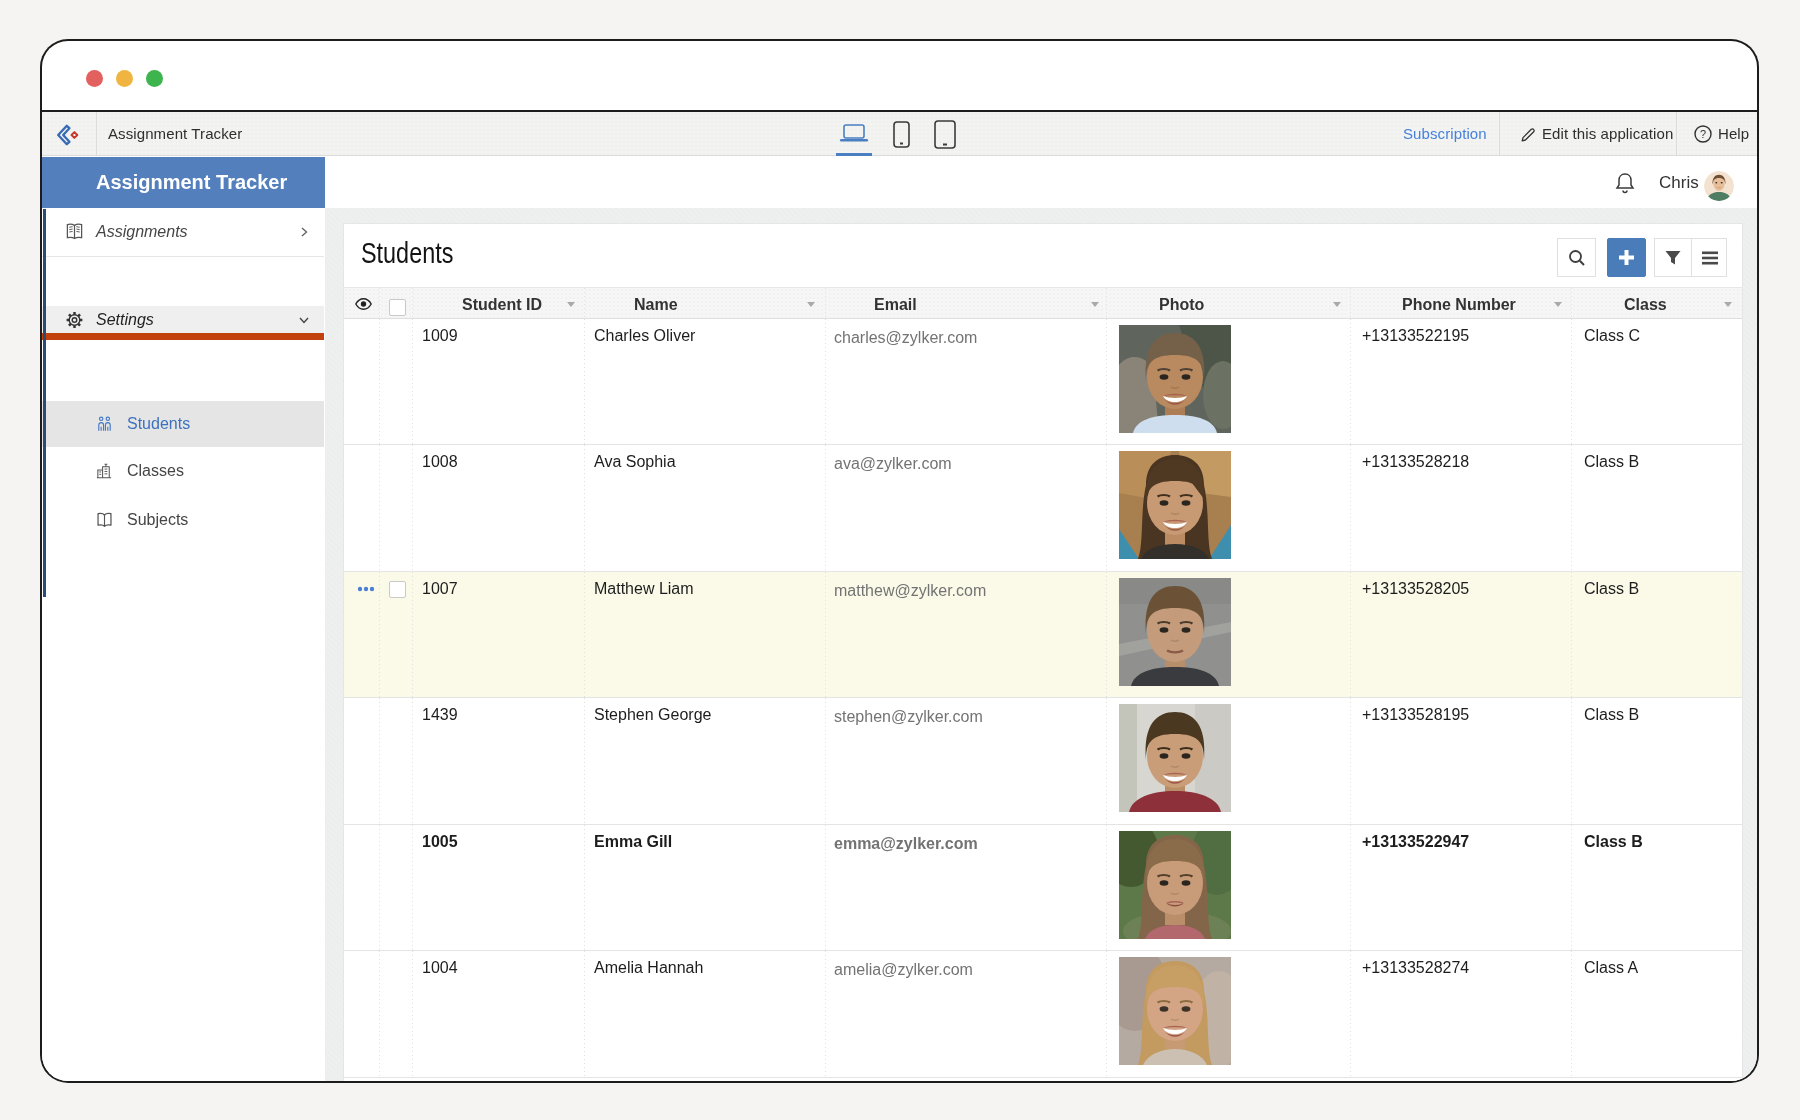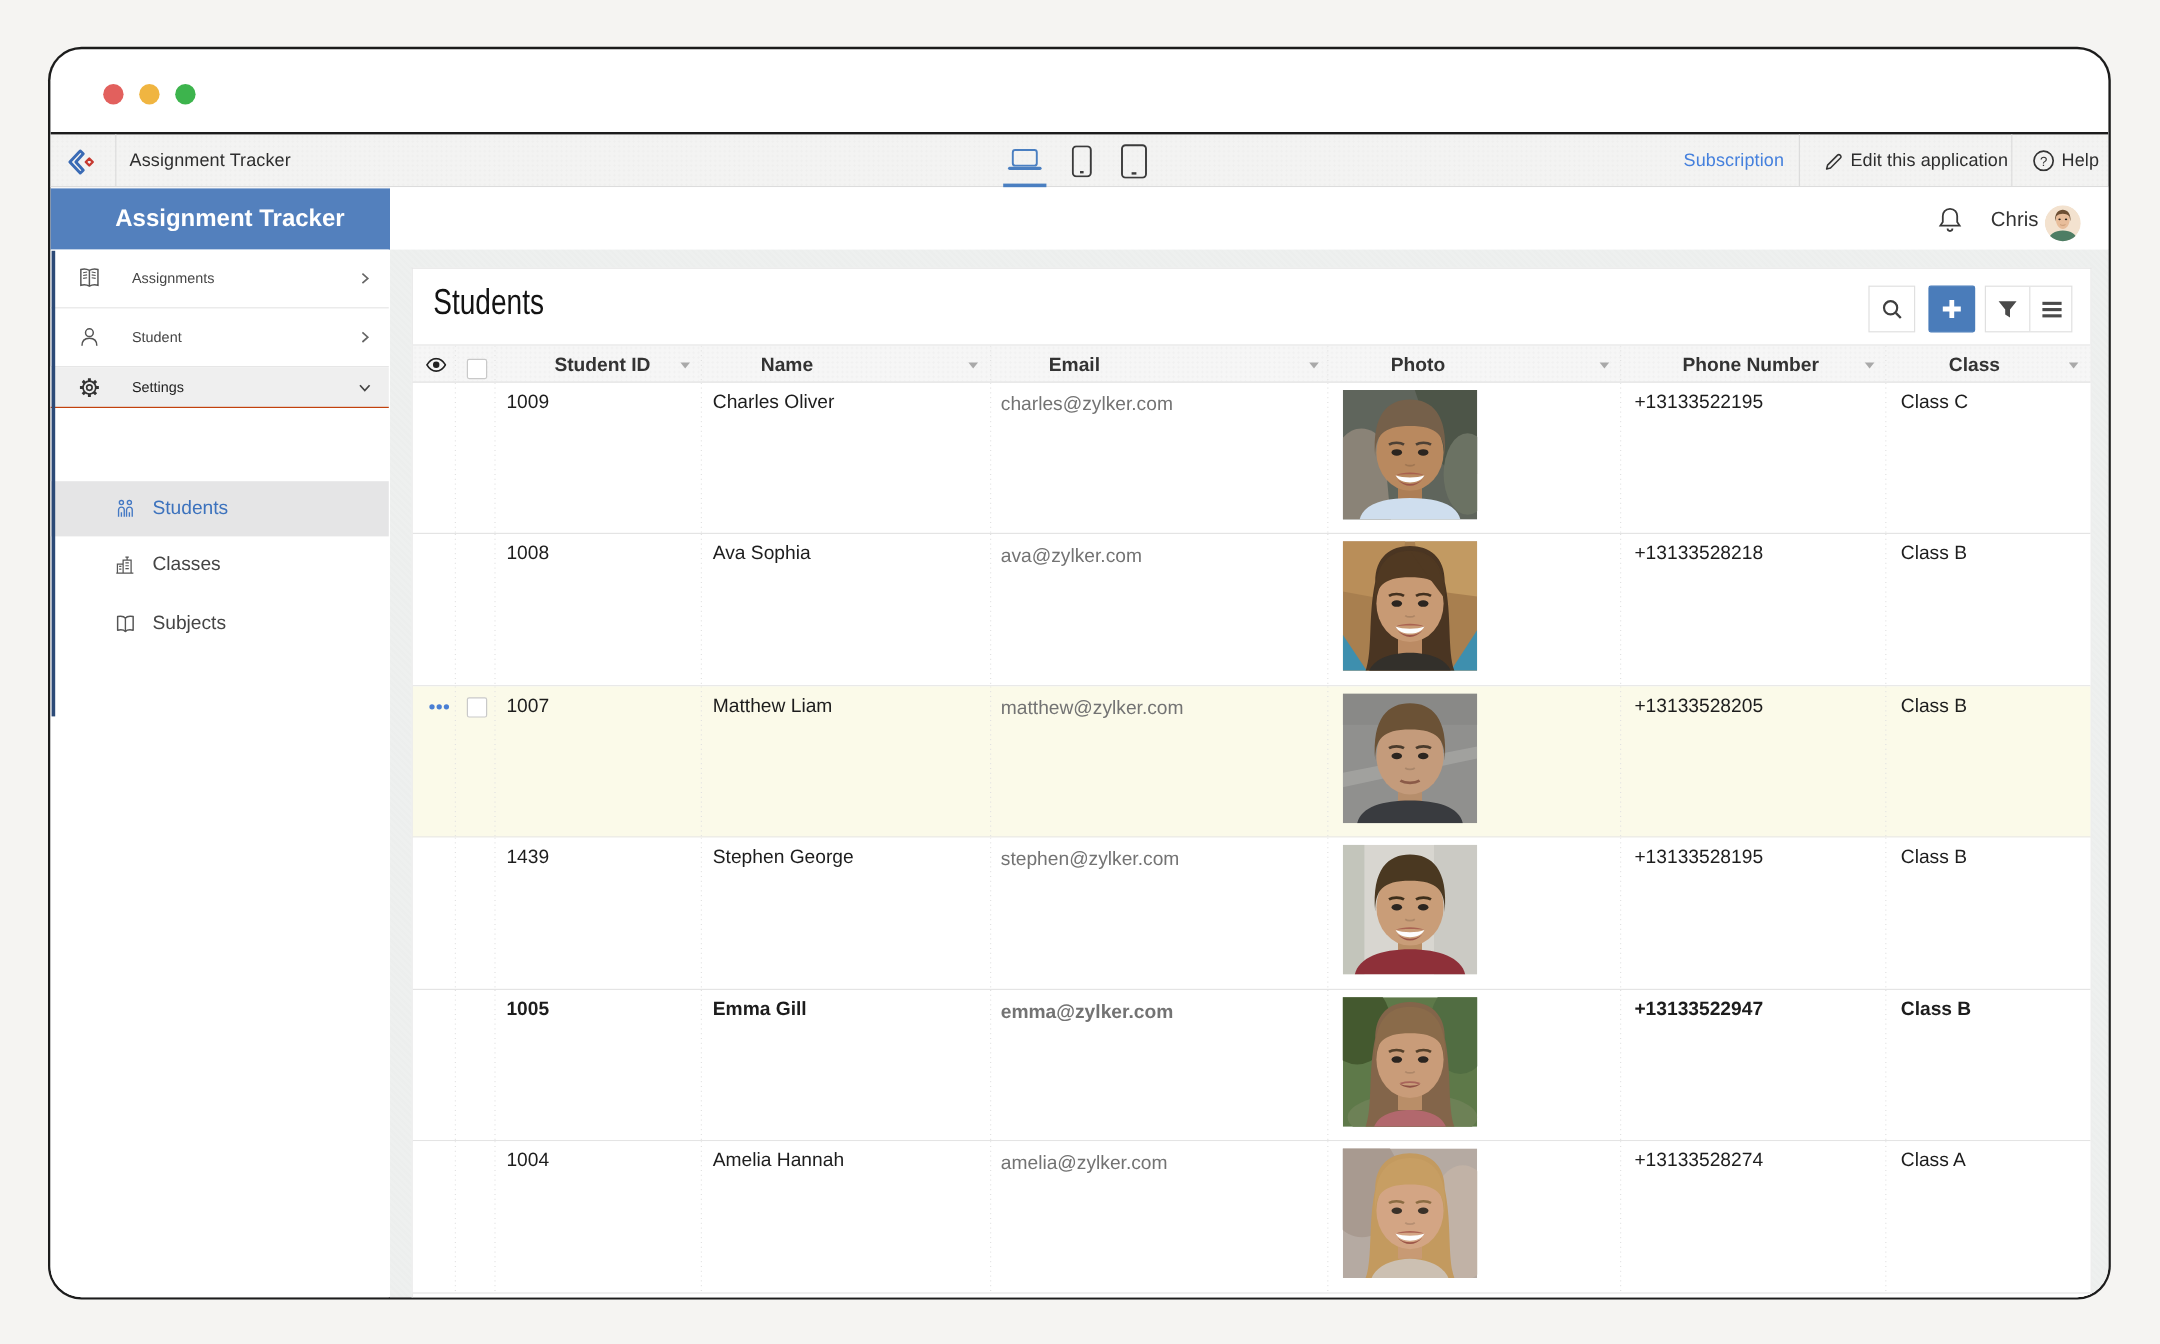--- a/index.html
+++ b/index.html
@@ -11,21 +11,21 @@
 
 #appbar { position:absolute; left:0; top:69px; width:100%; height:46px; background:#f3f3f2; background-image:radial-gradient(rgba(0,0,0,0.017) 1px, rgba(0,0,0,0) 1px); background-size:4px 4px; border-top:2px solid #1d1d1d; border-bottom:1px solid #dcdcdc; }
 #appbar .vdiv { position:absolute; top:0; width:1px; height:100%; background:#dcdcdc; }
 .appname { position:absolute; left:66px; top:13px; font-size:15px; color:#2e2e2e; letter-spacing:0.1px; }
 .hblue { color:#4580dd; }
 #lapline { position:absolute; left:794px; top:41px; width:36px; height:4px; background:#4a7fc1; }
 
 #sideh { position:absolute; left:0; top:116px; width:283px; height:51px; background:#5380bd; color:#fff; font-size:20px; font-weight:bold; line-height:51px; padding-left:54px; }
 #sidebar { position:absolute; left:0; top:167px; width:282px; height:876px; background:#fff; }
 .mi { position:absolute; left:0; width:282px; }
-.mi .txt { position:absolute; left:68px; top:50%; transform:translateY(-50%); font-size:12px; color:#454545; }
+.mi .txt { position:absolute; left:54px; top:50%; transform:translateY(-50%); font-size:16px; color:#454545;font-style:italic; }
 .mi .ic { position:absolute; left:23px; top:50%; transform:translateY(-50%); width:19px; height:19px; }
 .mi .ic2 { position:absolute; left:53px; top:50%; transform:translateY(-50%); width:19px; height:19px; }
 .mi .txt2 { position:absolute; left:85px; top:50%; transform:translateY(-50%); font-size:16px; color:#454545; }
 .mi .chev { position:absolute; right:14px; top:50%; transform:translateY(-50%); width:12px; height:12px; }
 #thumb { position:absolute; left:1px; top:168px; width:3px; height:388px; background:#2c4a77; }
 
 #topband { position:absolute; left:283px; top:115px; width:1434px; height:52px; background:#fff;text-align:right; }
 
 #main { position:absolute; left:283px; top:167px; width:1434px; height:876px; background:#eef0ef;
   background-image:repeating-linear-gradient(45deg, rgba(0,0,0,0.008) 0 2px, rgba(0,0,0,0) 2px 4px); }
@@ -116,31 +116,21 @@
     <div class="mi" style="top:0;height:49px;border-bottom:1px solid #e6e6e6;">
       <svg class="ic" viewBox="0 0 20 20">
           <path d="M10 3 C8 1.8 5 1.5 2.5 2.2 L2.5 16 C5 15.3 8 15.6 10 16.8 C12 15.6 15 15.3 17.5 16 L17.5 2.2 C15 1.5 12 1.8 10 3 Z M10 3 L10 16.8" fill="none" stroke="#555" stroke-width="1.3"></path>
           <path d="M4.5 5 L8 4.4 M4.5 7.5 L8 6.9 M4.5 10 L8 9.4 M12 4.4 L15.5 5 M12 6.9 L15.5 7.5 M12 9.4 L15.5 10" stroke="#555" stroke-width="1"></path>
         </svg>
       <div class="txt">Assignments</div>
       <svg class="chev" viewBox="0 0 12 12">
           <path d="M4 2 L8.5 6 L4 10" fill="none" stroke="#666" stroke-width="1.4"></path>
         </svg>
     </div>
-    <div class="mi" style="top:49px;height:49px;border-bottom:1px solid #e6e6e6;">
-      <svg class="ic" viewBox="0 0 20 20">
-          <circle cx="10" cy="6" r="3.4" fill="none" stroke="#555" stroke-width="1.3"></circle>
-          <path d="M3.5 17.5 C3.5 13 6 11 10 11 C14 11 16.5 13 16.5 17.5" fill="none" stroke="#555" stroke-width="1.3"></path>
-        </svg>
-      <div class="txt">Student</div>
-      <svg class="chev" viewBox="0 0 12 12">
-          <path d="M4 2 L8.5 6 L4 10" fill="none" stroke="#666" stroke-width="1.4"></path>
-        </svg>
-    </div>
-    <div class="mi" style="top:98px;height:34px;background:#efefef;border-bottom:1px solid #c2410c;">
+    <div class="mi" style="top:98px;height:34px;background:#efefef;border-bottom:7px solid #c2410c;">
       <svg class="ic" viewBox="0 0 20 20">
           <line x1="15.60" y1="10.00" x2="18.30" y2="10.00" stroke="#333" stroke-width="2.6"></line>
           <line x1="13.96" y1="13.96" x2="15.87" y2="15.87" stroke="#333" stroke-width="2.6"></line>
           <line x1="10.00" y1="15.60" x2="10.00" y2="18.30" stroke="#333" stroke-width="2.6"></line>
           <line x1="6.04" y1="13.96" x2="4.13" y2="15.87" stroke="#333" stroke-width="2.6"></line>
           <line x1="4.40" y1="10.00" x2="1.70" y2="10.00" stroke="#333" stroke-width="2.6"></line>
           <line x1="6.04" y1="6.04" x2="4.13" y2="4.13" stroke="#333" stroke-width="2.6"></line>
           <line x1="10.00" y1="4.40" x2="10.00" y2="1.70" stroke="#333" stroke-width="2.6"></line>
           <line x1="13.96" y1="6.04" x2="15.87" y2="4.13" stroke="#333" stroke-width="2.6"></line>
           <circle cx="10" cy="10" r="5.6" fill="#efefef" stroke="#333" stroke-width="1.5"></circle>

